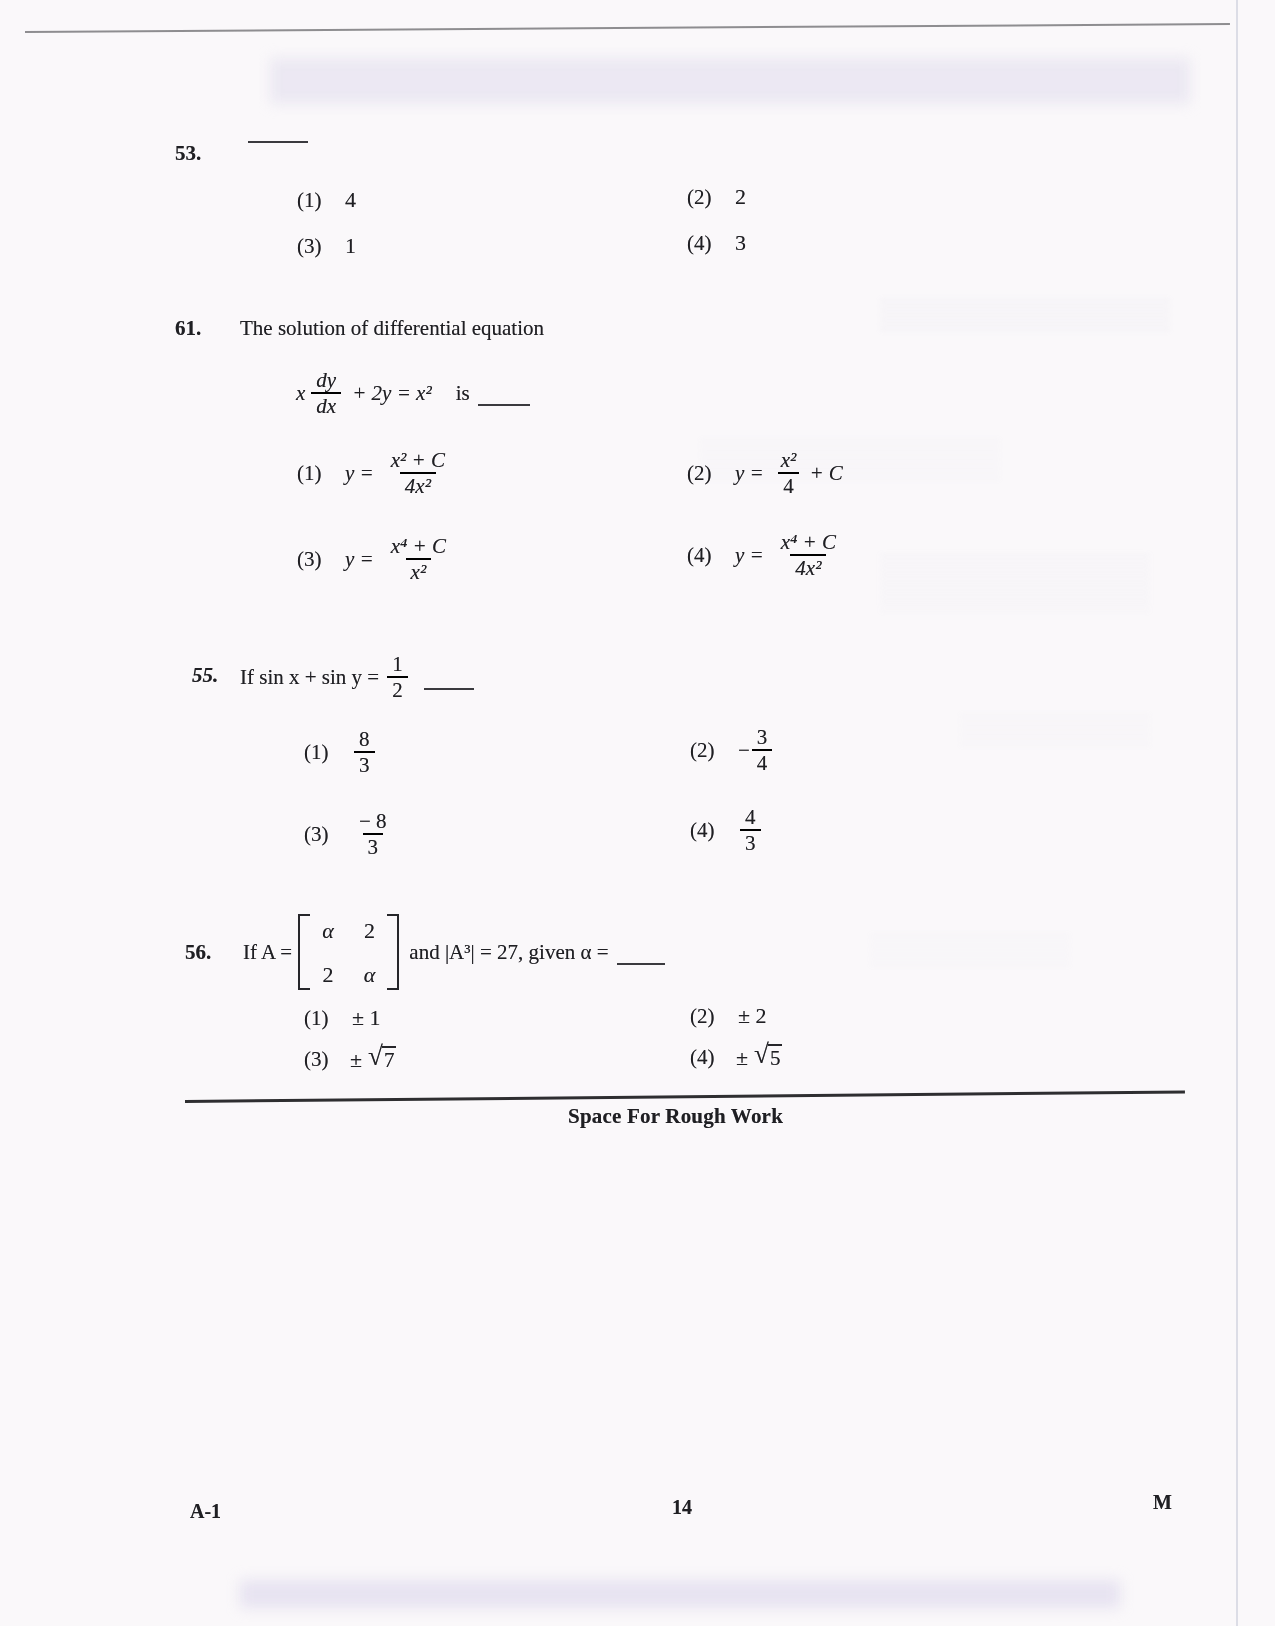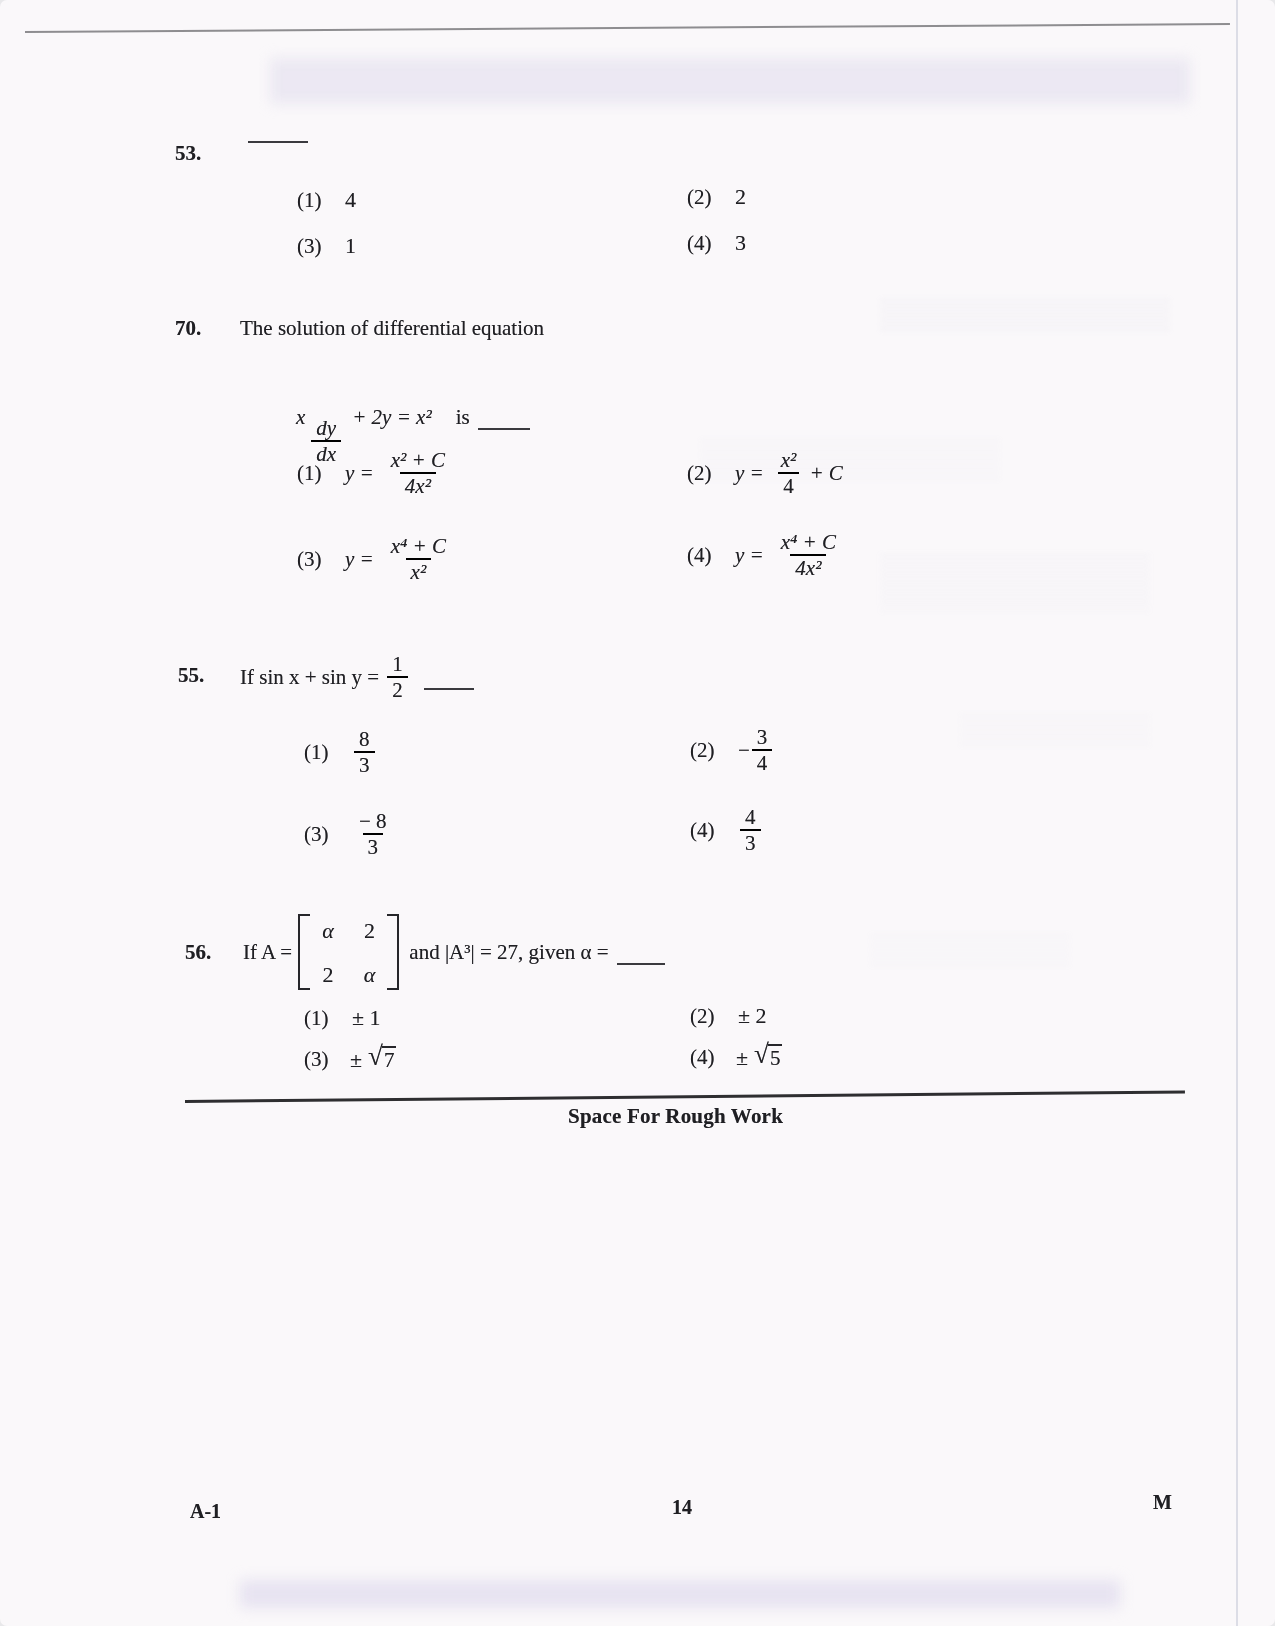--- a/index.html
+++ b/index.html
@@ -1,20 +1,20 @@
 <!DOCTYPE html>
 <html><head>
 <meta charset="utf-8">
 <style>
   html,body { margin:0; padding:0; background:#e8e8ea; }
   .page {
     position:relative; width:1275px; height:1626px; margin:0 auto;
     background:#faf8fa;
     font-family:"Liberation Serif","DejaVu Serif",serif;
-    color:#1f1f23; font-size:21px; overflow:hidden;border-radius:7px;
+    color:#1f1f23; font-size:21px; overflow:hidden;
   }
   .page * { box-sizing:border-box; }
   
   .scan-top-line { position:absolute; left:25px; top:31px; width:1205px; height:2px; background:#7a7a7c; transform:rotate(-0.38deg); transform-origin:left center; opacity:.85; }
   .scan-right-edge { position:absolute; left:1236px; top:0; width:2px; height:1626px; background:#dcdde6; }
   .band { position:absolute; filter:blur(7px); pointer-events:none; }
   .band-top { left:270px; top:58px; width:920px; height:46px; background:rgba(208,202,230,.34); }
   .band-bottom { left:240px; top:1580px; width:880px; height:28px; background:rgba(204,198,228,.42); }
   .smudge { position:absolute; filter:blur(3px); opacity:.35; pointer-events:none;
     background:repeating-linear-gradient(180deg, rgba(170,168,200,.35) 0 3px, rgba(250,248,250,0) 3px 9px); }
@@ -81,27 +81,27 @@
       <span class="olabel">(3)</span>
       <span class="oval">1</span>
     </div>
     <div class="abs opt" style="left:687px; top:230px;">
       <span class="olabel">(4)</span>
       <span class="oval">3</span>
     </div>
   </section>
 
   <section>
-    <span class="abs qnum" style="left:175px; top:316px;">70.</span>
+    <span class="abs qnum" style="left:175px; top:316px;">61.</span>
     <div class="abs qline" style="left:240px; top:316px;">
       <span>The solution of differential equation</span>
     </div>
     <div class="abs row-c" style="left:296px; top:368px;">
       <span class="mi">x</span>
-      <span class="frac" style="margin-left:6px;margin-top:48px;">
+      <span class="frac" style="margin-left:6px;">
         <span class="num mi">dy</span>
         <span class="den mi">dx</span>
       </span>
       <span class="mi" style="margin-left:9px;">+ 2y = x²</span>
       <span style="margin-left:24px;">is</span>
       <span class="blank blank-c" style="width:52px;"></span>
     </div>
 
     <div class="abs opt-frac" style="left:297px; top:448px;">
       <span class="olabel">(1)</span>
@@ -135,21 +135,21 @@
       <span class="mi gap12">y =</span>
       <span class="frac gap12">
         <span class="num mi">x⁴ + C</span>
         <span class="den mi">4x²</span>
       </span>
       <span class="mi gap12"></span>
     </div>
   </section>
 
   <section>
-    <span class="abs qnum" style="left:178px; top:663px;">55.</span>
+    <span class="abs qnum" style="left:192px; top:663px;font-style:italic;">55.</span>
     <div class="abs row-c" style="left:240px; top:646px; height:62px;">
       <span>If sin x + sin y =</span>
       <span class="frac" style="margin:0 8px;">
         <span class="num">1</span>
         <span class="den">2</span>
       </span>
       <span class="blank blank-c" style="width:50px;"></span>
     </div>
 
     <div class="abs opt-frac" style="left:304px; top:727px;">

